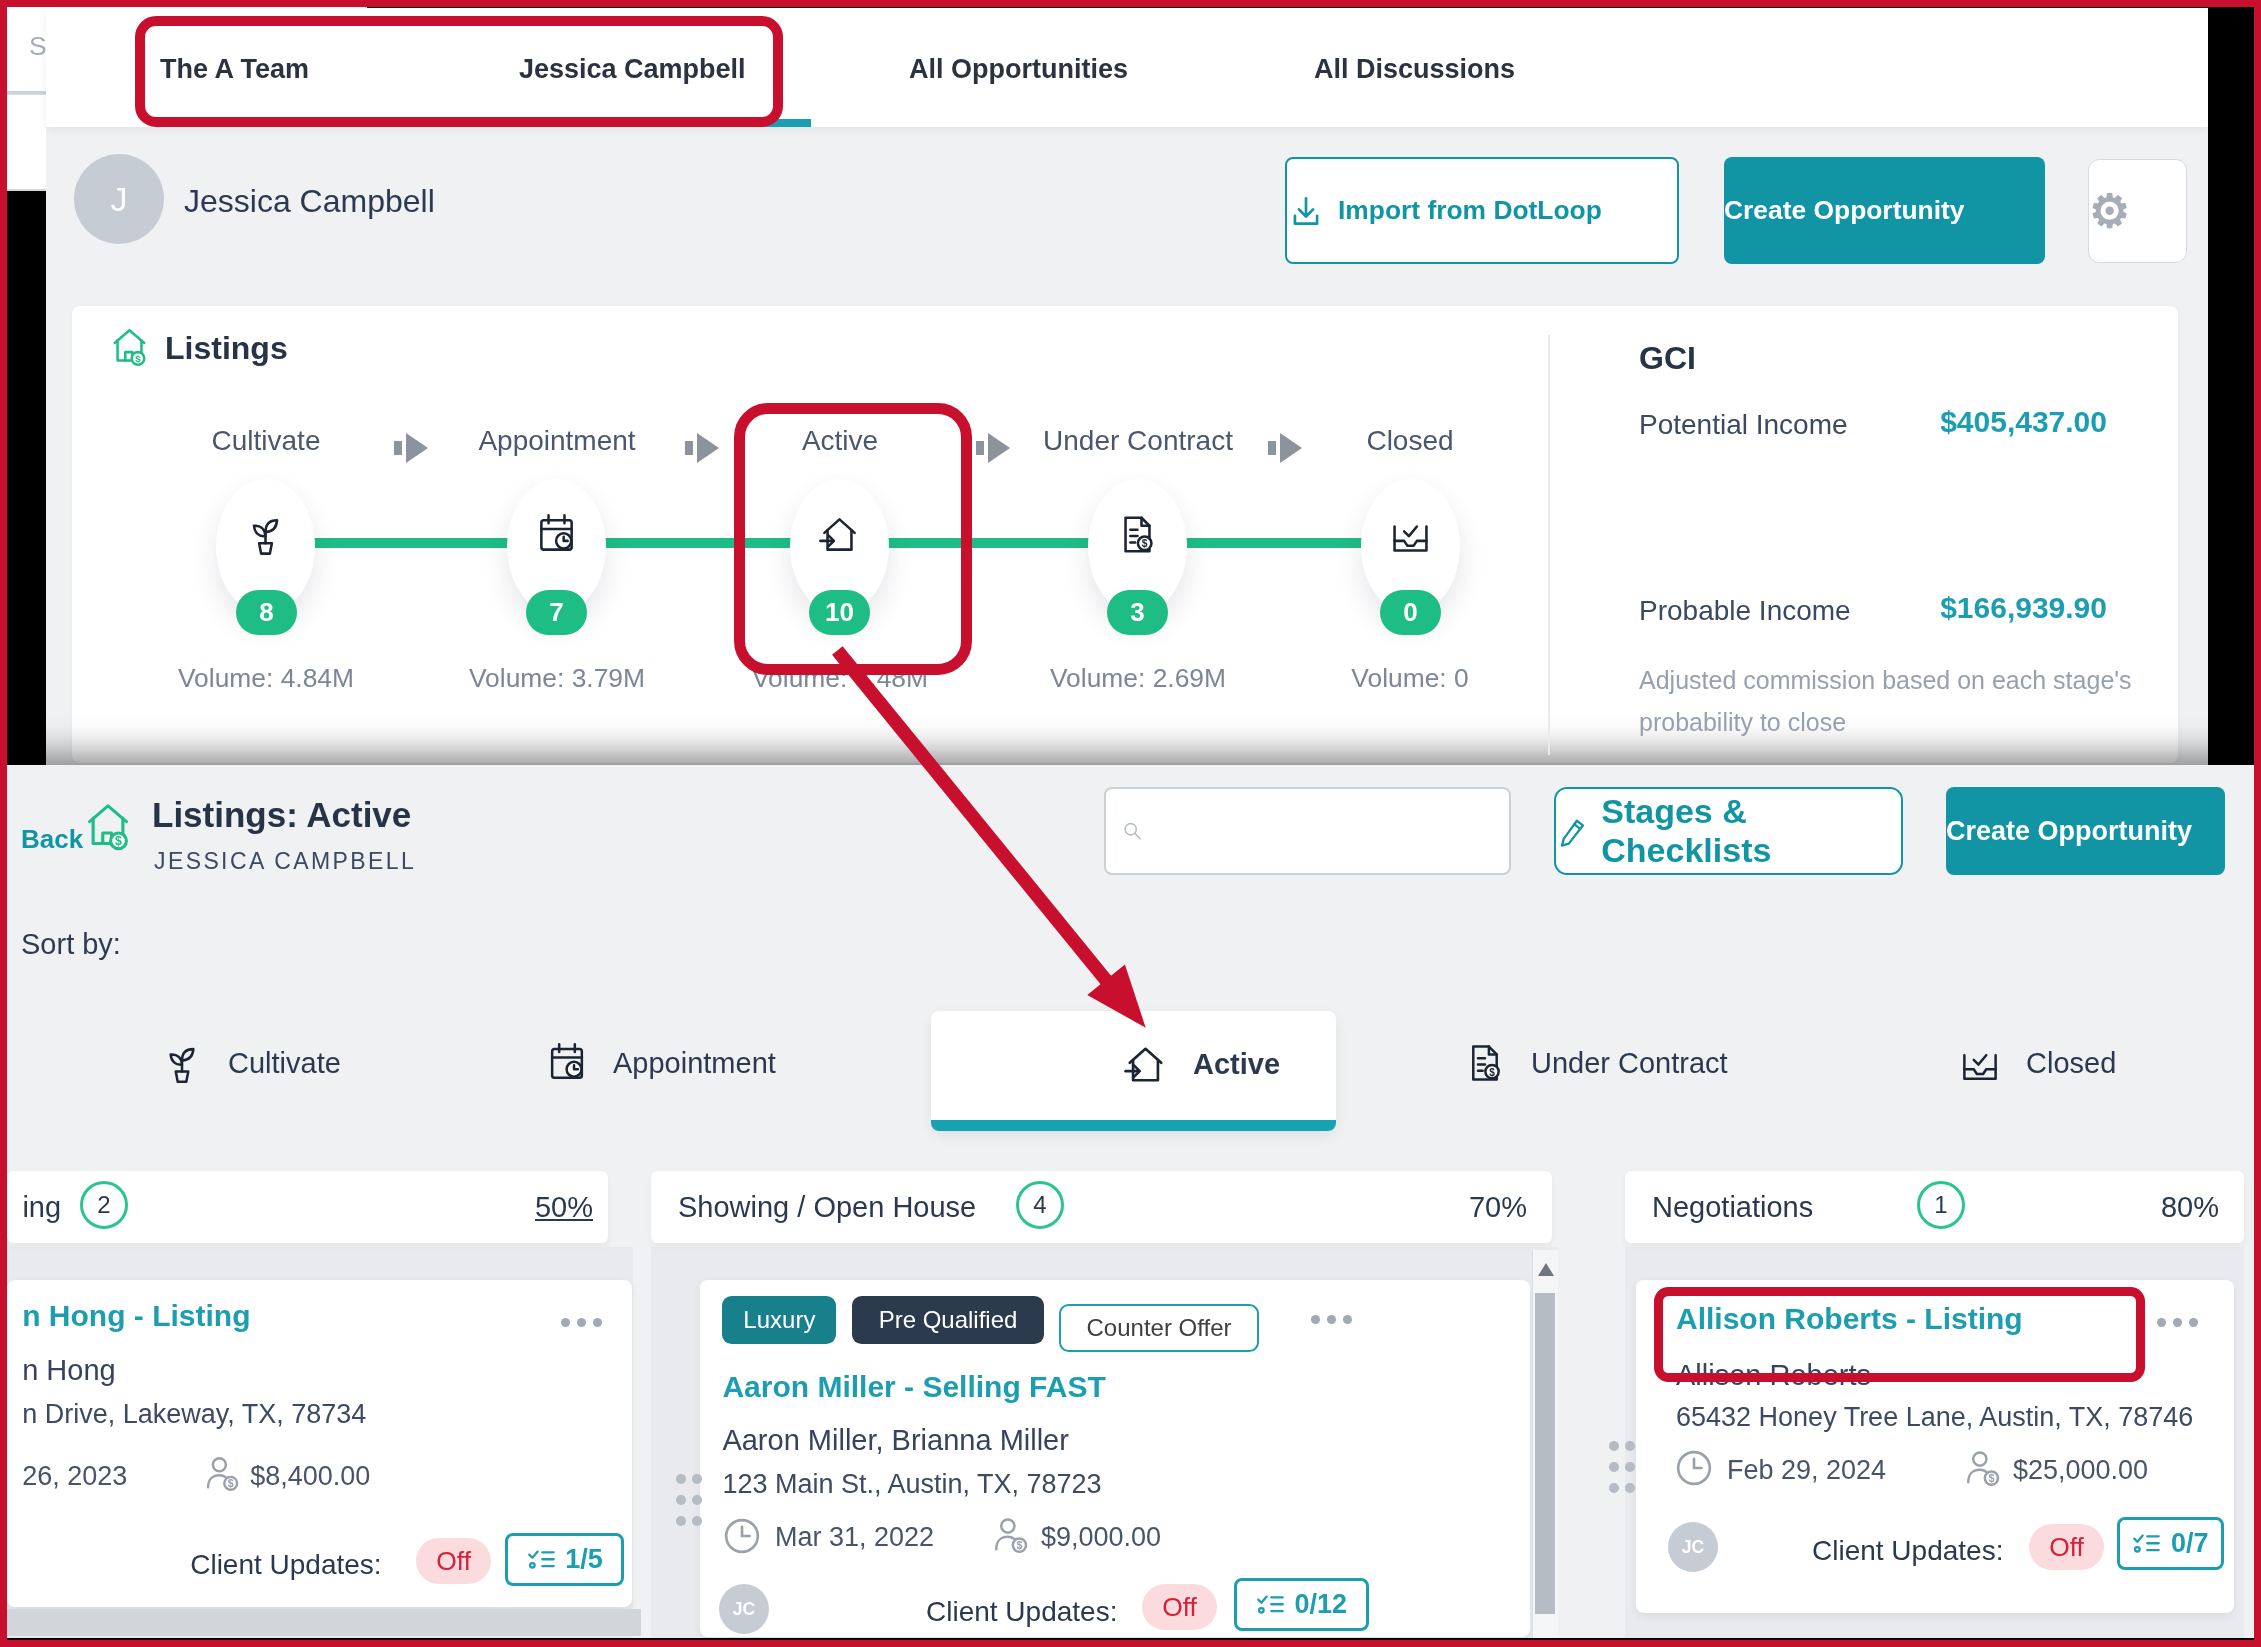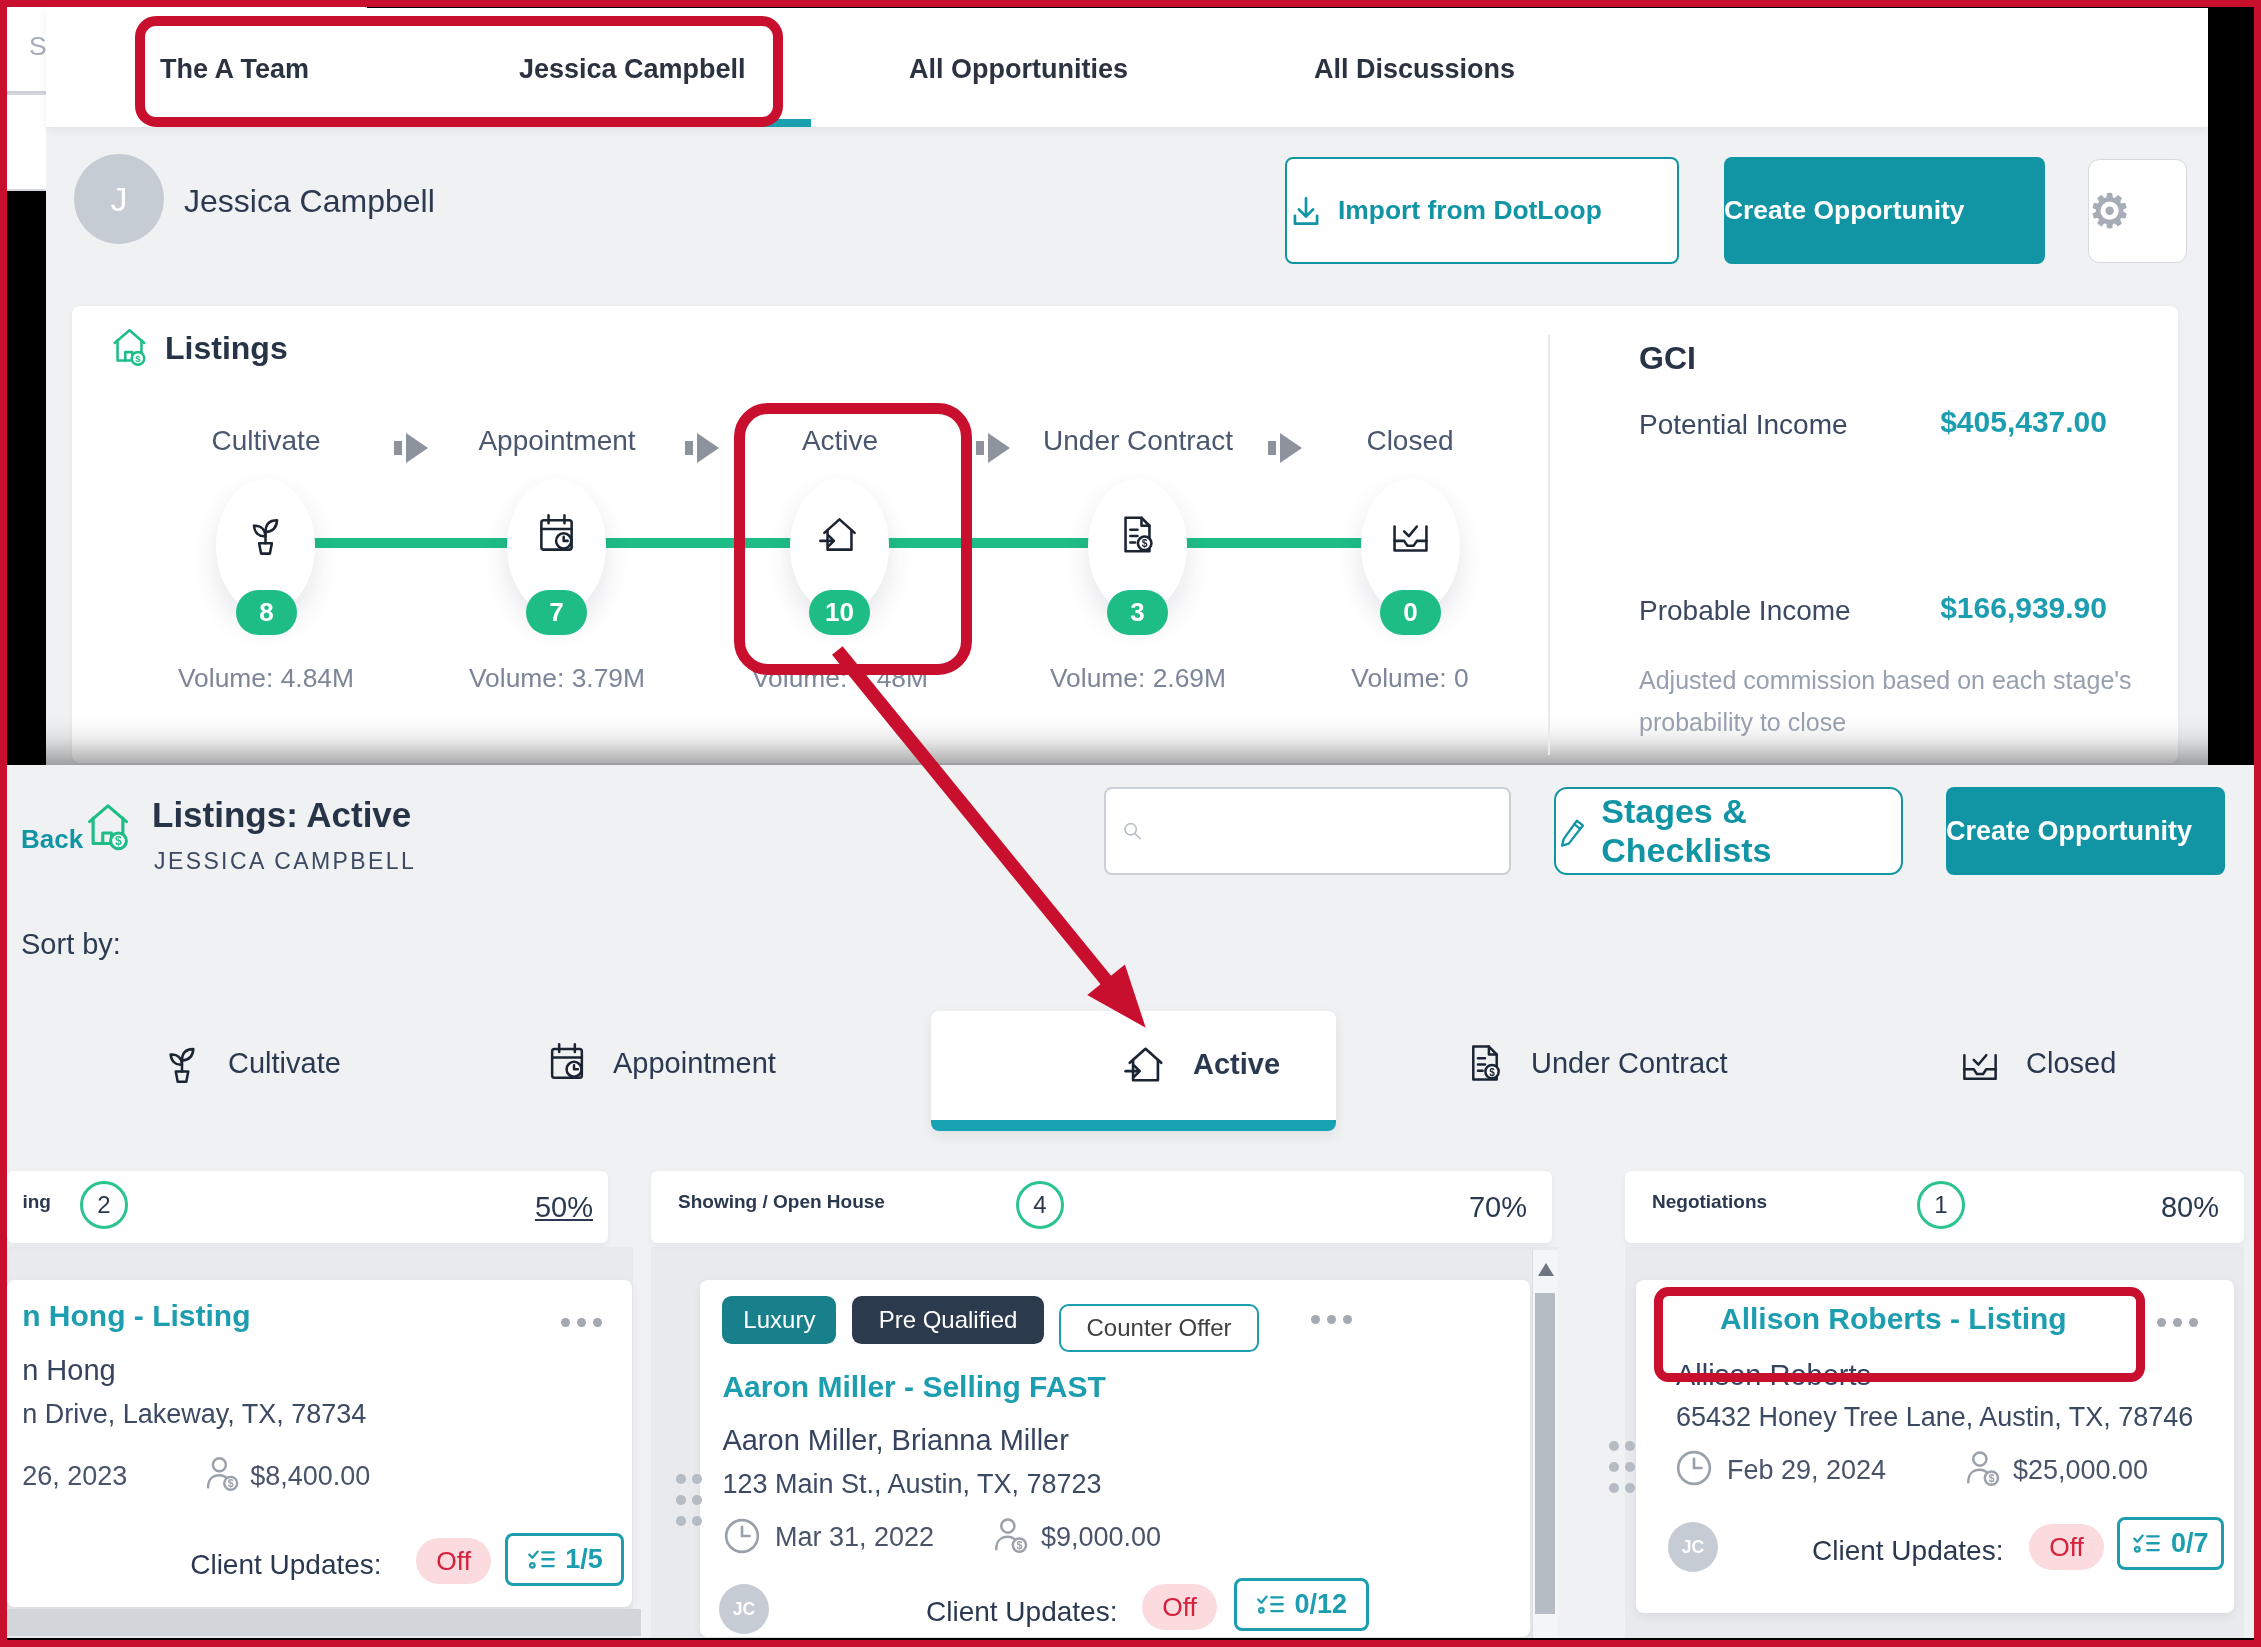--- a/index.html
+++ b/index.html
@@ -56,21 +56,21 @@
           border-radius:8px;box-sizing:border-box;display:flex;}
   .toggle .cell{flex:1;display:flex;align-items:center;justify-content:center;font-size:29px;cursor:pointer;}
   .toggle .cell.left{border-right:1.6px solid #d9dcdf;color:#4a5568;}
   .toggle .cell.right{color:#1d9eb0;font-weight:700;}
   .stage-tab{z-index:4;display:flex;align-items:center;gap:21px;font-size:29px;color:#2b3950;cursor:pointer;}
   .active-tab-card{z-index:3;left:931px;top:1011px;width:405px;height:120px;background:#fff;border-radius:8px;
                    box-shadow:0 4.8px 13px rgba(0,0,0,.07);}
   .active-tab-bar{z-index:4;left:931px;top:1120px;width:405px;height:11.2px;background:#17a2b4;border-radius:0 0 8px 8px;}
   .coltint{z-index:2;top:1247px;height:391px;background:#e8eaed;}
   .colhead{z-index:3;top:1171px;height:72px;background:#fff;border-radius:6.4px;box-shadow:0 2.4px 6.4px rgba(0,0,0,.05);}
-  .colhead-title{z-index:4;top:1191px;font-size:19px;font-weight:700;color:#2b3950;}
+  .colhead-title{z-index:4;top:1191px;font-size:29px;font-weight:400;color:#2b3950;}
   .count-badge{z-index:4;top:1181px;width:48px;height:48px;border-radius:50%;border:3.2px solid #2bc48c;background:#fff;
                box-sizing:border-box;display:flex;align-items:center;justify-content:center;font-size:24px;color:#2b3950;}
   .pct{z-index:4;top:1191px;font-size:29px;color:#2b3950;text-align:right;width:136px;}
   .card{z-index:3;background:#fff;border-radius:8px;box-shadow:0 3.2px 9.6px rgba(0,0,0,.06);position:absolute;cursor:pointer;}
   .card .ttl{position:absolute;font-size:30px;font-weight:700;color:#1d9eb0;white-space:nowrap;}
   .card .contact{position:absolute;font-size:29px;color:#36435f;white-space:nowrap;}
   .card .addr{position:absolute;font-size:27px;color:#3c4a63;white-space:nowrap;}
   .card .meta{position:absolute;font-size:27px;color:#49536a;white-space:nowrap;}
   .card .cu{position:absolute;font-size:28px;color:#2b3950;white-space:nowrap;}
   .pill-off{position:absolute;background:#fbdbde;color:#d6213d;font-size:26.4px;font-weight:500;border-radius:24px;
@@ -391,21 +391,21 @@
         </svg>
       <span>0/12</span>
     </div>
   </div>
   <div class="abs vtrack"></div>
   <div class="abs vup"></div>
   <div class="abs vthumb"></div>
 
   <div class="abs drag" style="left:1609px;top:1441px;"></div>
   <div class="card" style="left:1636px;top:1280px;width:598px;height:333px;">
-    <div class="ttl" style="left:40px;top:22.4px;margin-left:44px;">Allison Roberts - Listing</div>
+    <div class="ttl" style="left:40px;top:22.4px;">Allison Roberts - Listing</div>
     <div class="dots" style="position:absolute;left:521px;top:38px;"></div>
     <div class="contact" style="left:40px;top:79px;">Allison Roberts</div>
     <div class="addr" style="left:40px;top:122px;">65432 Honey Tree Lane, Austin, TX, 78746</div>
     <svg class="icon" style="position:absolute;left:38px;top:168px;" width="40" height="40" viewBox="0 0 48 48" fill="none" stroke="#9aa1ab" stroke-width="3.2" stroke-linecap="round">
         <circle cx="24" cy="24" r="19"></circle>
         <path d="M24 13v11h9"></path>
       </svg>
     <div class="meta" style="left:91px;top:175px;">Feb 29, 2024</div>
     <svg class="icon" style="position:absolute;left:324px;top:165px;" width="43" height="43" viewBox="0 0 52 52" fill="none" stroke="#9aa1ab" stroke-width="3" stroke-linecap="round">
         <circle cx="24" cy="17" r="8"></circle>

